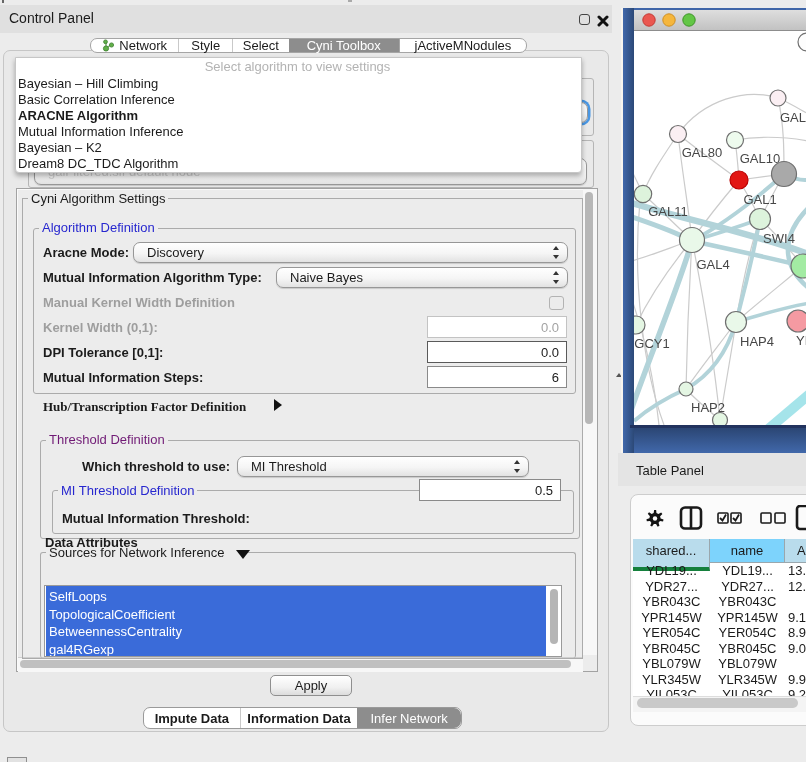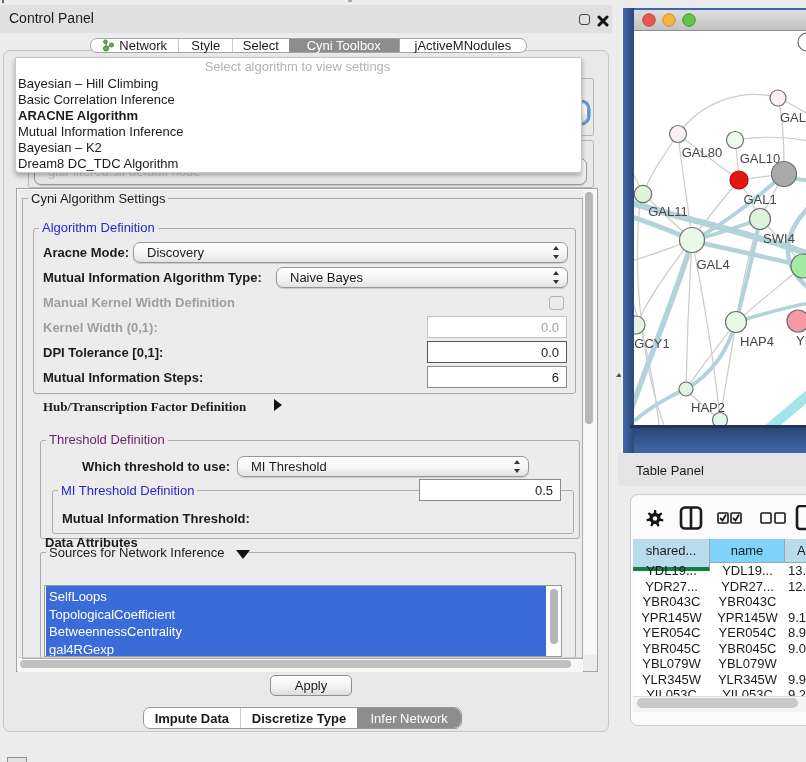--- a/index.html
+++ b/index.html
@@ -131,21 +131,21 @@
   <div class="abs b13" style="left:45px;top:535px;">Data Attributes</div>
 
   <div class="abs" style="left:44px;top:585px;width:518px;height:72px;background:#fff;border:1px solid #9a9a9a;box-sizing:border-box;"></div>
   <div class="abs" style="left:46px;top:586px;width:500px;height:70px;background:#3a6bd9;color:#fff;font-size:13px;line-height:17.5px;padding-left:3px;padding-top:2px;box-sizing:border-box;overflow:hidden;">SelfLoops<br>TopologicalCoefficient<br>BetweennessCentrality<br>gal4RGexp</div>
   <div class="abs" style="left:550px;top:589px;width:8px;height:55px;background:#b5b5b5;border-radius:4px;"></div>
 
   <div class="abs row n13" style="left:270px;top:675px;width:82px;height:21px;background:linear-gradient(#ffffff,#f0f0f0 60%,#dcdcdc);border:1px solid #8f8f8f;border-radius:5px;justify-content:center;box-sizing:border-box;">Apply</div>
 
   <div class="abs" style="left:143px;top:707px;height:22px;width:319px;background:#fff;border:1px solid #9a9a9a;border-radius:7px;display:flex;font-size:13px;font-weight:bold;box-sizing:border-box;">
     <div class="row" style="width:96px;justify-content:center;border-right:1px solid #c9c9c9;">Impute Data</div>
-    <div class="row" style="width:117px;justify-content:center;">Discretize Type</div>
+    <div class="row" style="width:117px;justify-content:center;">Information Data</div>
     <div class="row" style="width:104px;justify-content:center;background:#8d8d8d;color:#fff;border-radius:0 7px 7px 0;font-weight:normal;">Infer Network</div>
   </div>
 
   <div class="abs" style="left:7px;top:757px;width:18px;height:10px;background:#e2e2e2;border:1px solid #8f8f8f;"></div>
 
   <div class="abs" style="left:616px;top:373px;width:0;height:0;border-left:3.5px solid transparent;border-right:3.5px solid transparent;border-bottom:4.5px solid #555;"></div>
 
   <div class="abs" style="left:621px;top:8px;width:2px;height:445px;background:#f7f4ef;"></div>
   <div class="abs" style="left:623px;top:8px;width:183px;height:445px;background:#4066a8;"></div>
   <div class="abs" style="left:623px;top:8px;width:11px;height:445px;background:linear-gradient(to right,#4168aa,#2c4977);"></div>

